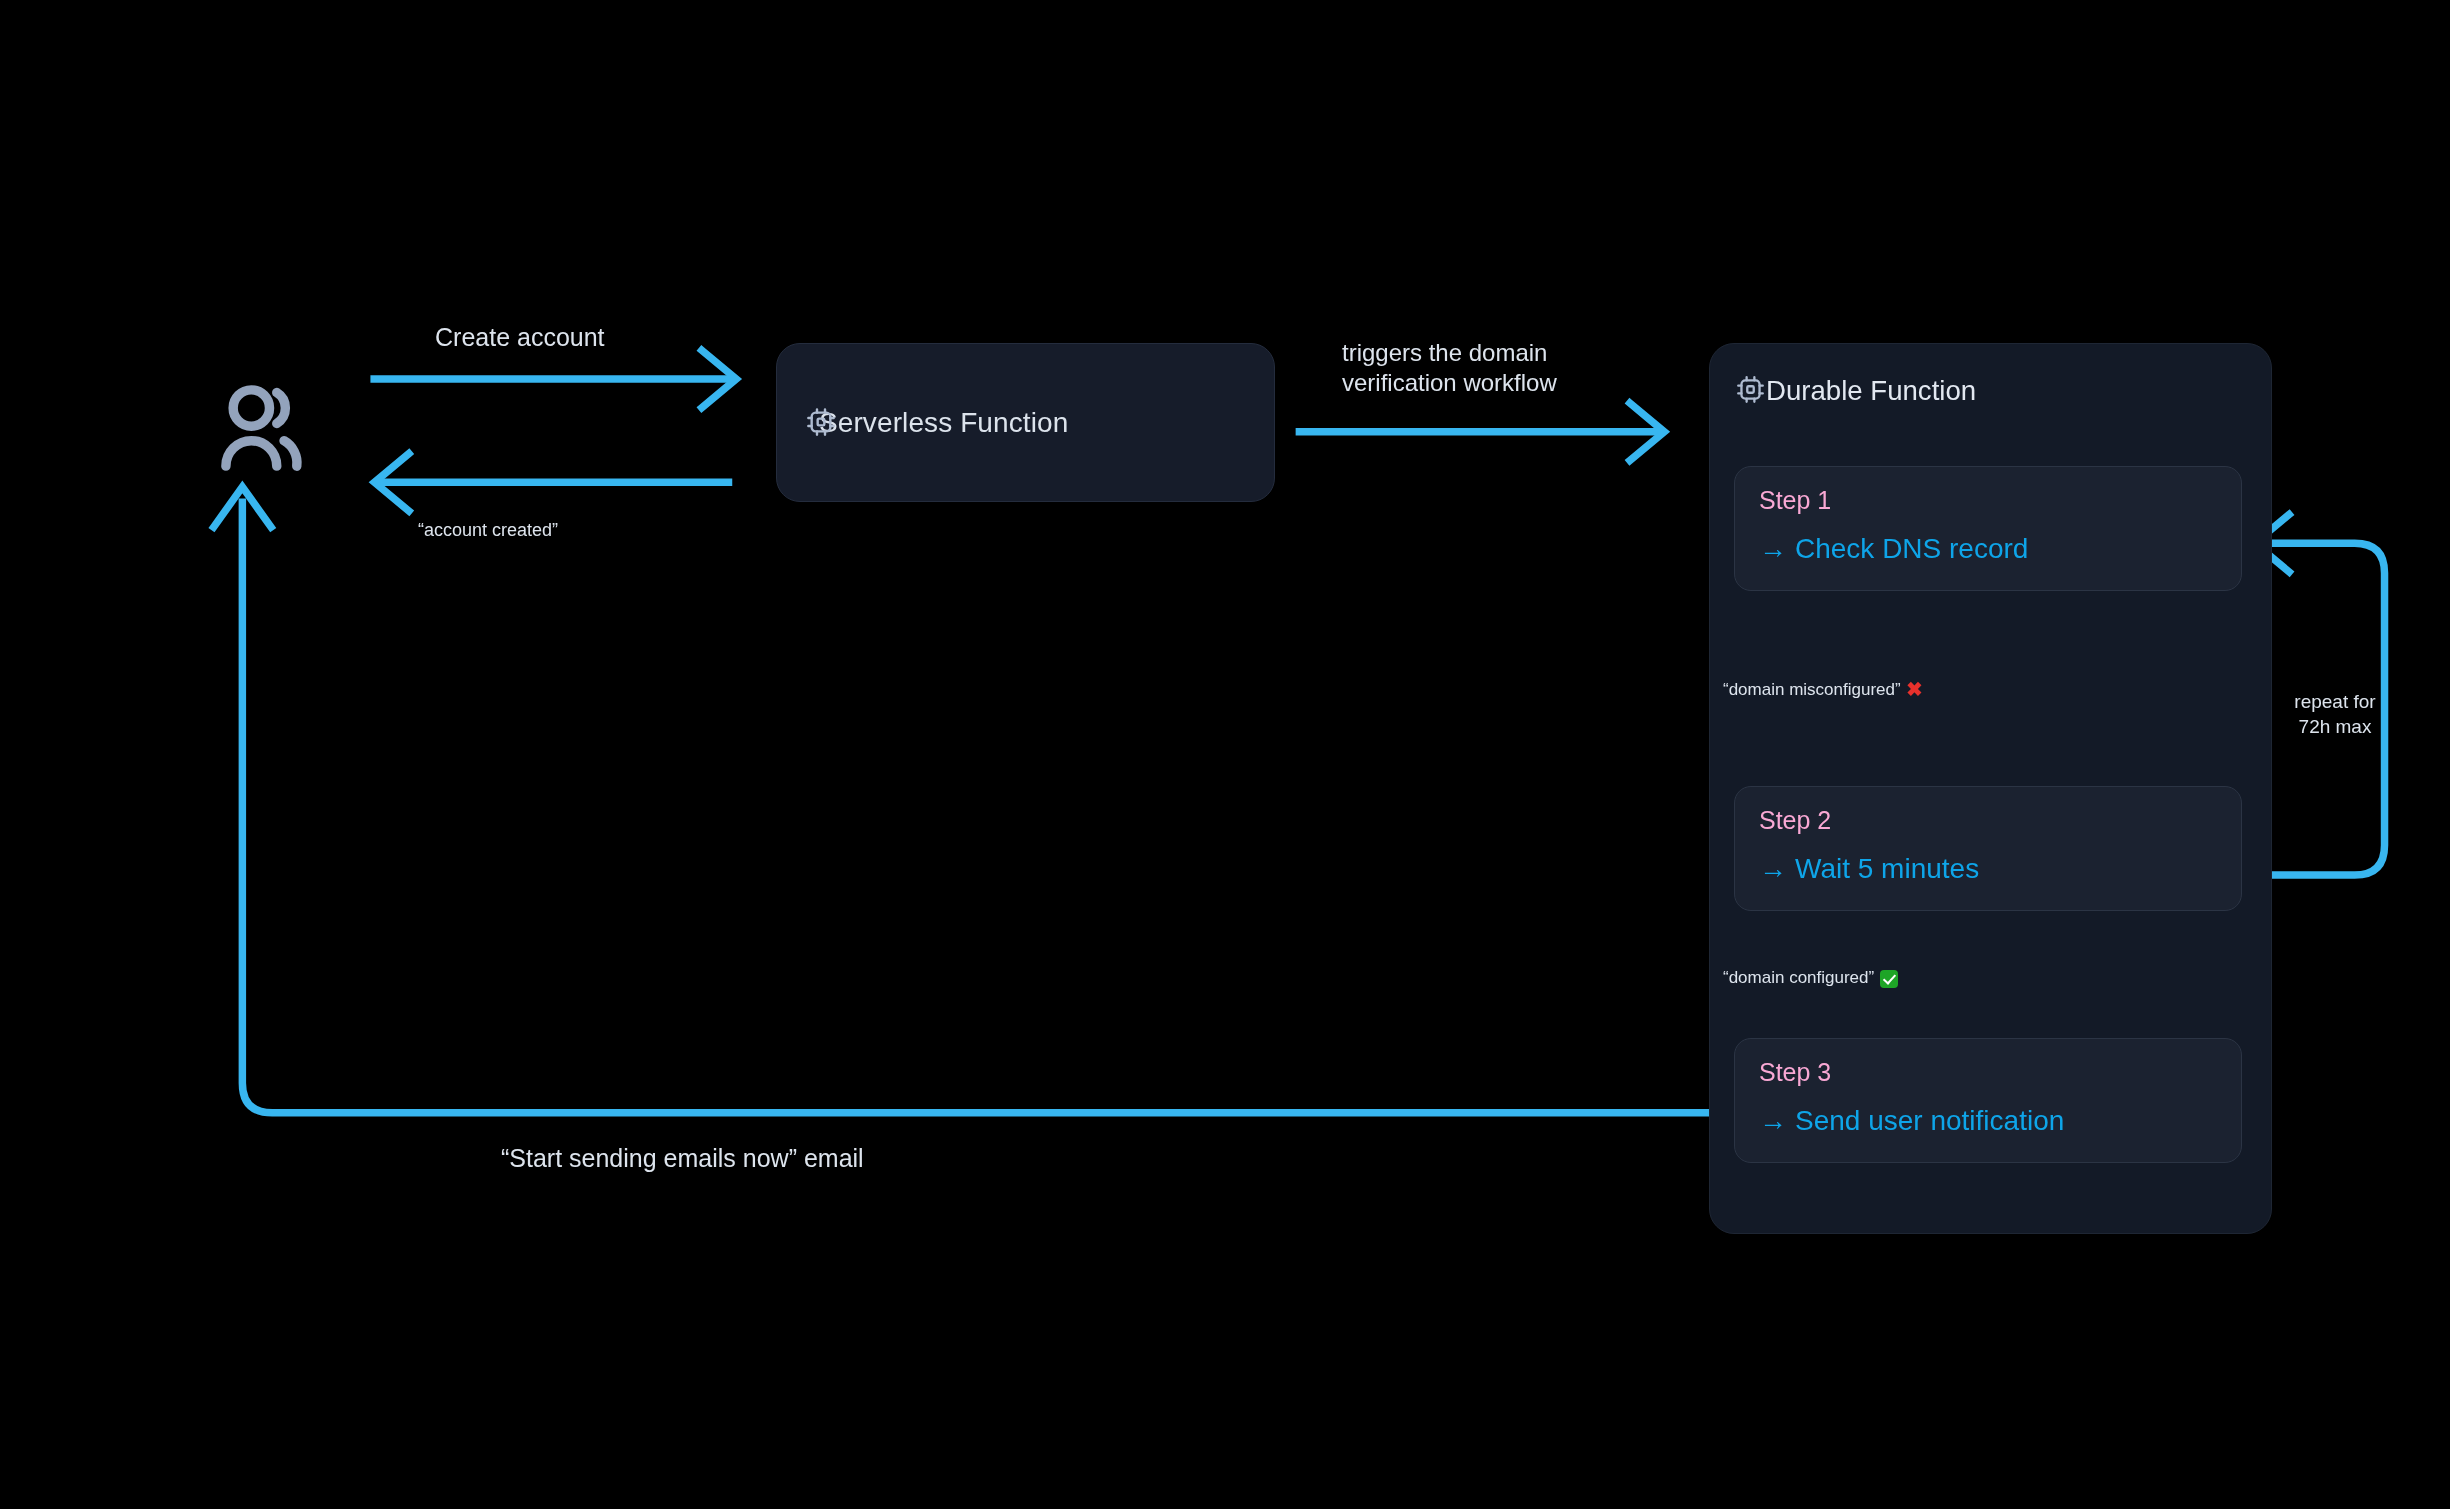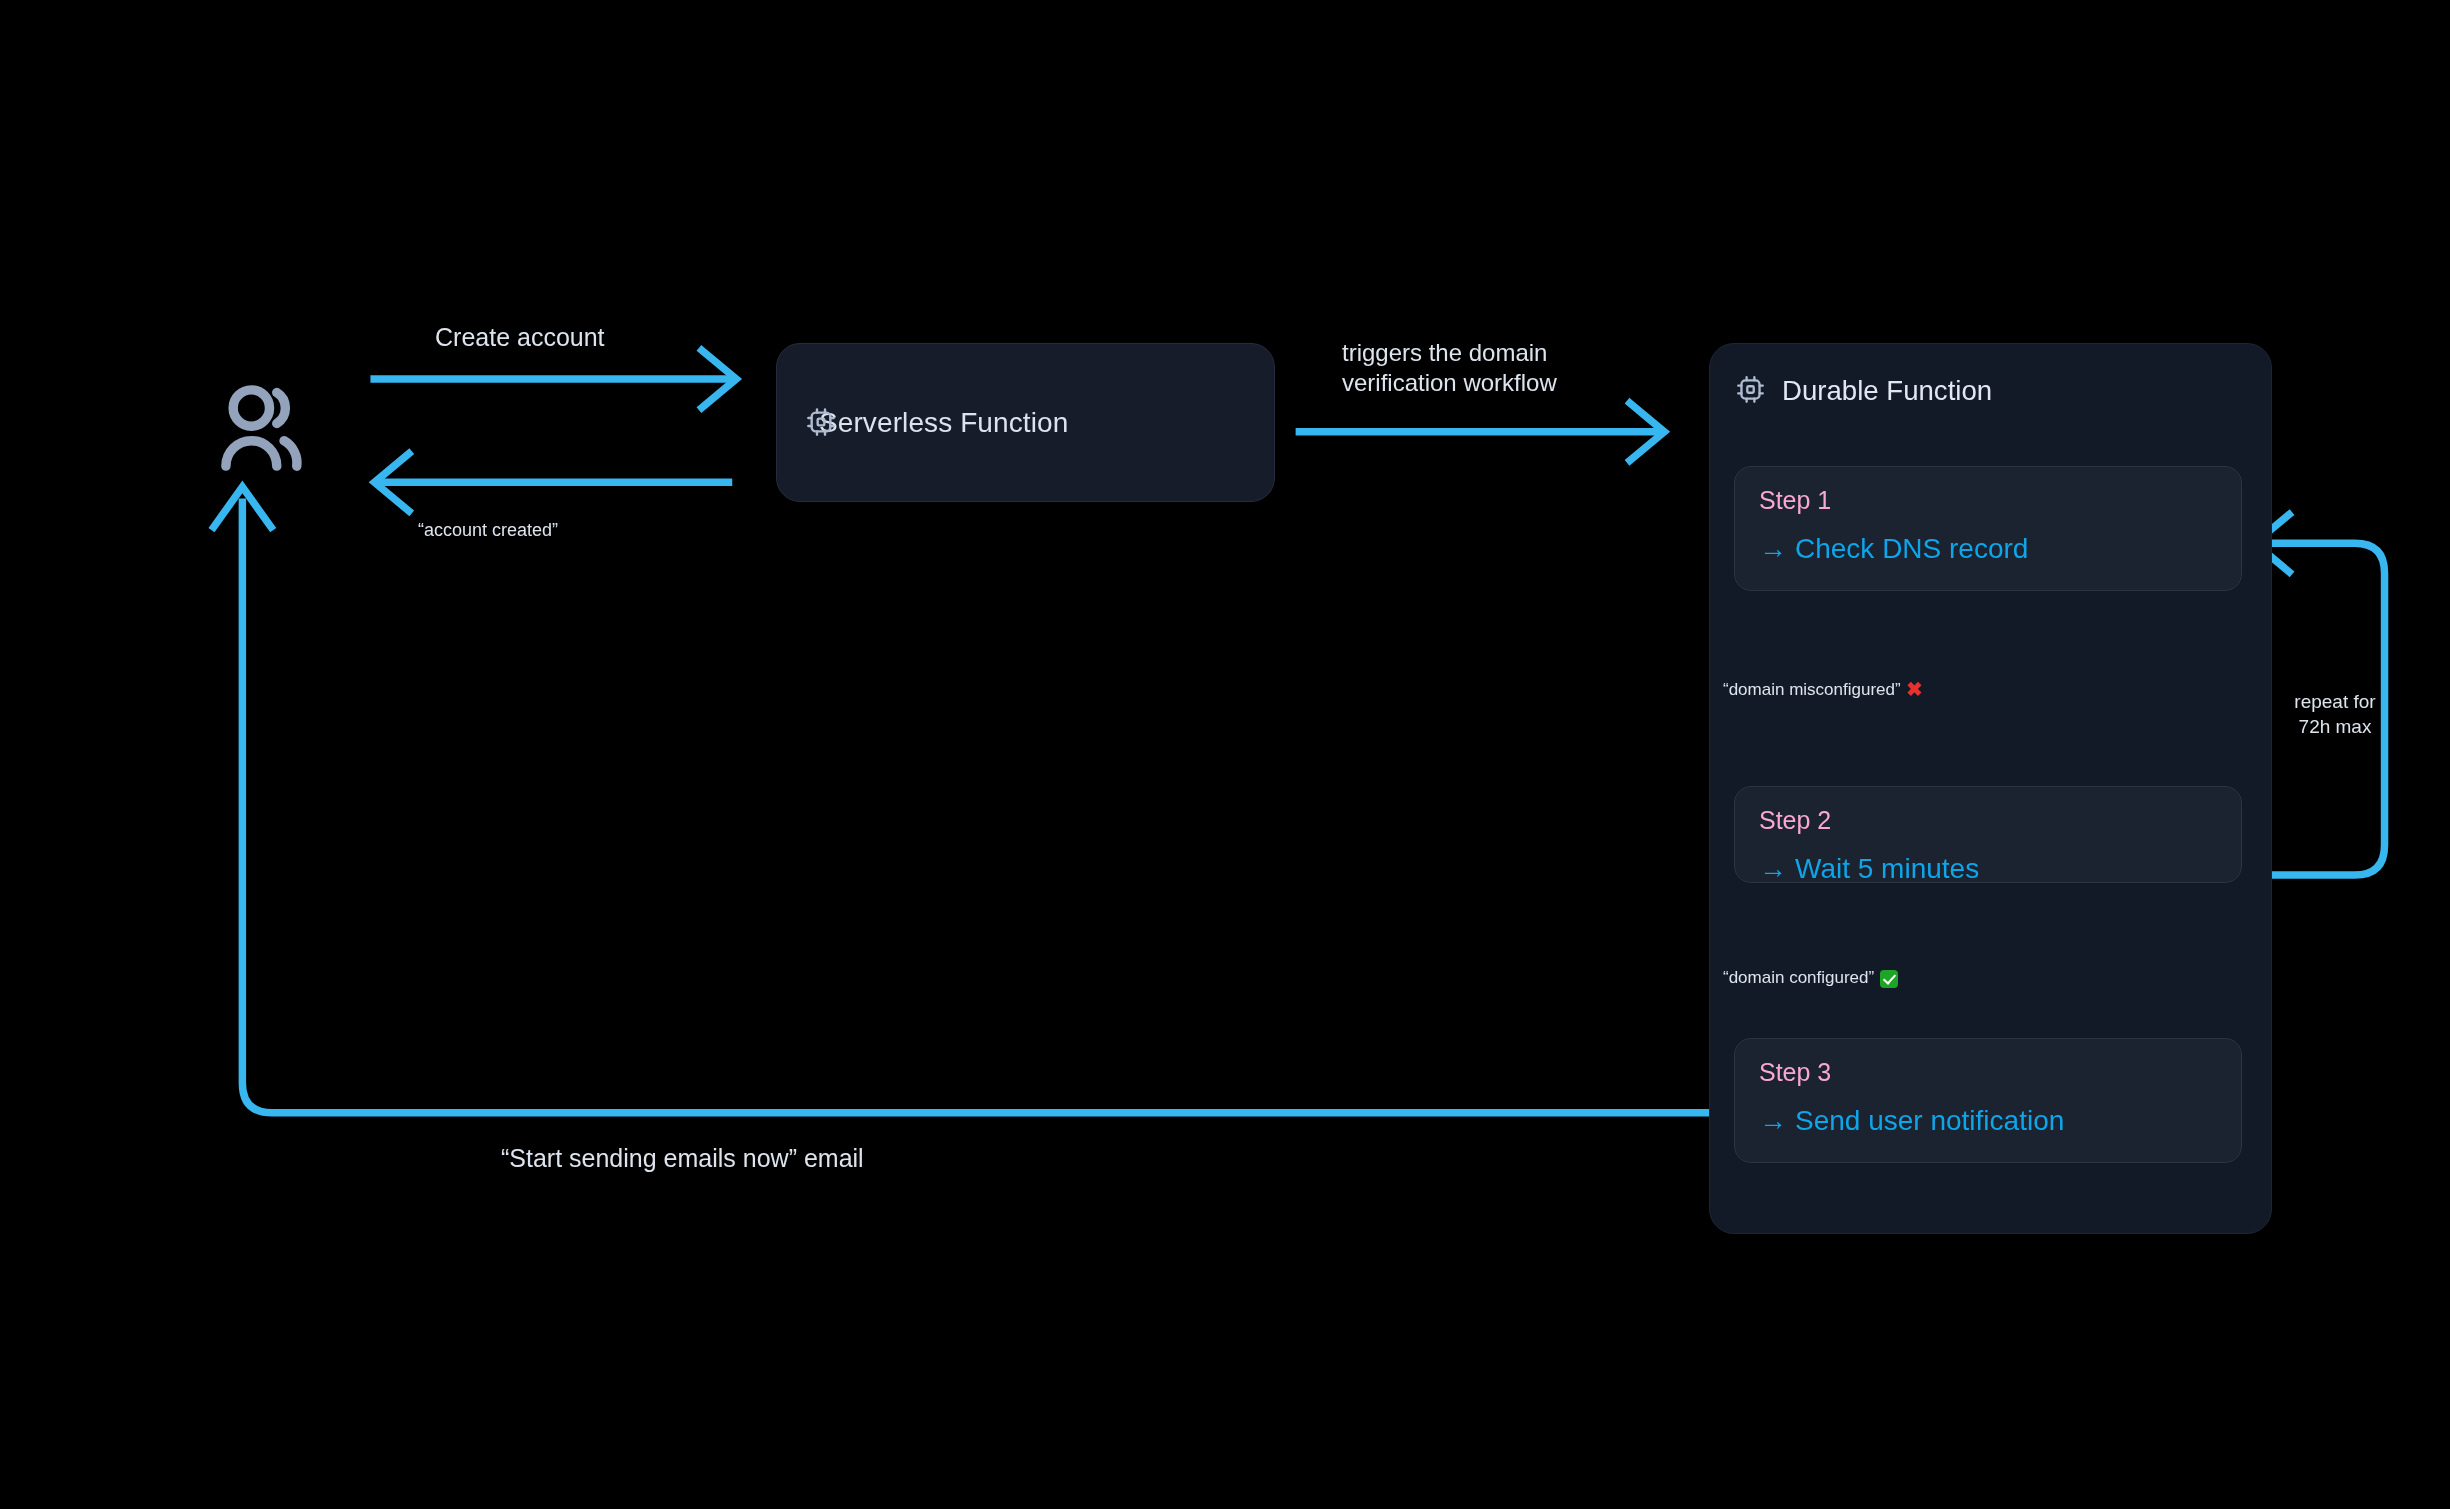--- a/index.html
+++ b/index.html
@@ -67,39 +67,38 @@
     border: 1.7px solid #1e2634;
     border-radius: 25px;
     box-sizing: border-box;
   }
   .durable-header {
     position: absolute;
     left: 25px;
     top: 30px;
     display: flex;
     align-items: center;
-    gap: 16px;
   }
   .durable-title {
     color: #e2e8f1;
     font-size: 27.6px;
     white-space: nowrap;
   }
   .step-card {
     position: absolute;
     left: 24px;
     width: 508px;
     background: #1b2230;
     border: 1.7px solid #2b3444;
     border-radius: 17px;
     box-sizing: border-box;
     padding: 20.7px 24px 23px 24px;
   }
   .step-card.s1 { top: 122px; height: 125px; }
-  .step-card.s2 { top: 442px; height: 97px; }
+  .step-card.s2 { top: 442px; height: 125px; }
   .step-card.s3 { top: 694px; height: 125px; }
   .step-title {
     color: #f9a8d4;
     font-size: 25px;
     line-height: 1;
     margin-bottom: 22px;
     white-space: nowrap;
   }
   .step-desc {
     color: #0ea5e9;

